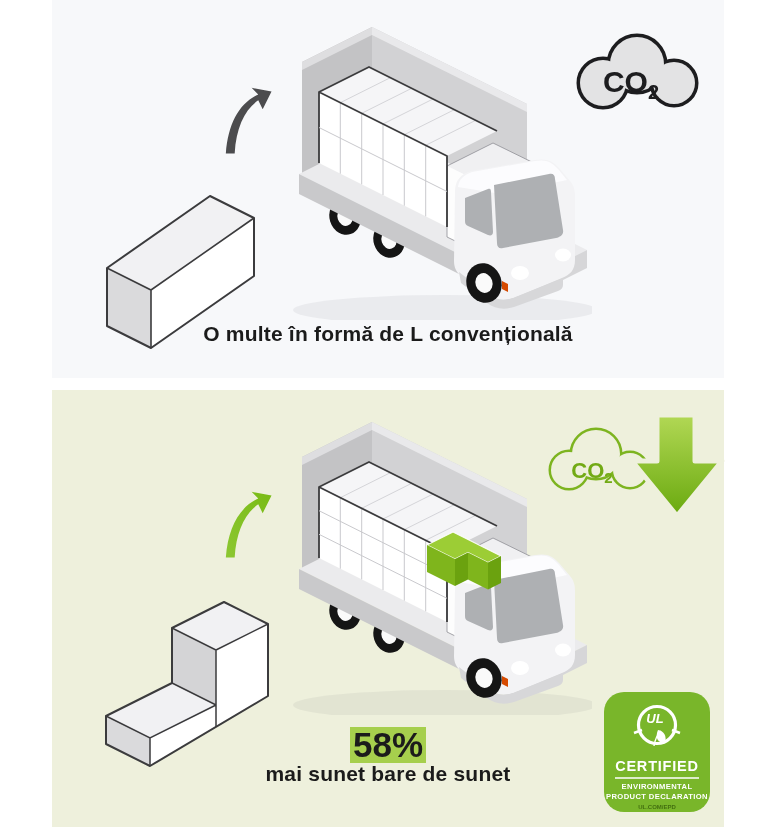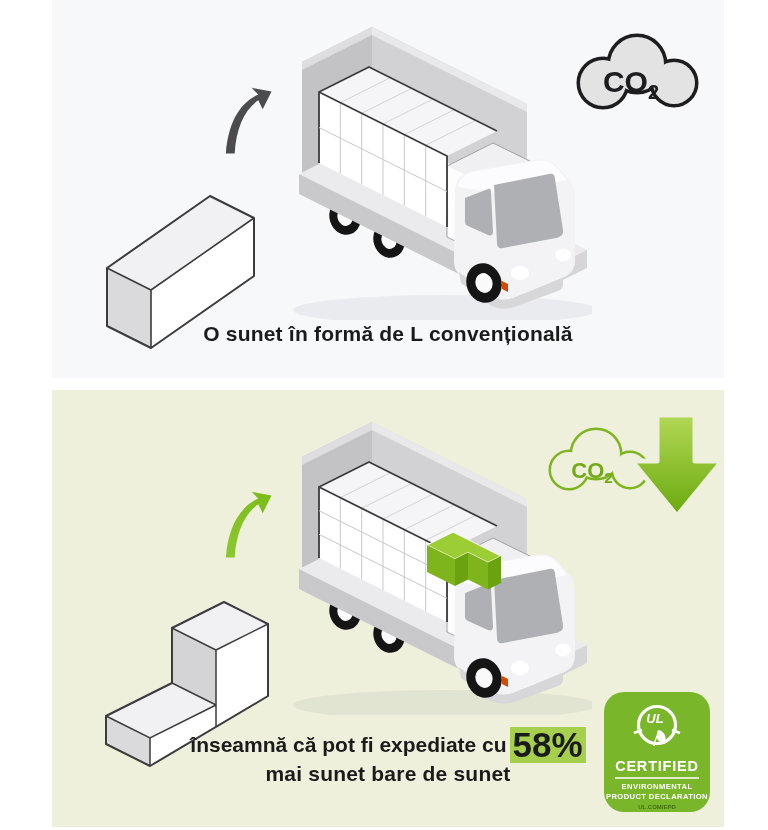--- a/index.html
+++ b/index.html
@@ -112,21 +112,21 @@
   </svg>
 
   <svg class="abs" style="left:50px;top:190px" width="158" height="165" viewBox="0 0 158 165">
     <polygon points="5,78 108,6 152,28 49,100" fill="#f1f1f3"></polygon>
     <polygon points="49,100 152,28 152,86 49,158" fill="#ffffff"></polygon>
     <polygon points="5,78 49,100 49,158 5,136" fill="#dadadc"></polygon>
     <path d="M5,78 L108,6 L152,28 L152,86 L49,158 L5,136 Z" fill="none" stroke="#3b3b3d" stroke-width="2" stroke-linejoin="round"></path>
     <path d="M5,78 L49,100 L152,28 M49,100 L49,158" fill="none" stroke="#3b3b3d" stroke-width="1.6"></path>
   </svg>
 
-  <p class="caption" style="top:322px">O sunet în formă de L convențională</p>
+  <p class="caption" style="top:322px">O multe în formă de L convențională</p>
 </section>
 
 <section class="panel panel-eco">
 
   <svg class="abs" style="left:235px;top:25px" width="305" height="300" viewBox="0 0 305 300">
     <use href="#truckDef"></use>
     <line x1="32" y1="95.7" x2="160" y2="159.7" stroke="#c9c9cd" stroke-width="1"></line>
     <line x1="32" y1="119.3" x2="160" y2="183.3" stroke="#c9c9cd" stroke-width="1"></line>
     <g>
       <polygon points="140,130 168,144 181,137.5 201,147.5 214,141 166,117" fill="#9ccd35" stroke="rgba(255,255,255,0.9)" stroke-width="1.2" stroke-linejoin="round"></polygon>
@@ -175,21 +175,20 @@
     <polygon points="46,143 112,110 112,132 46,171" fill="#ffffff"></polygon>
     <polygon points="2,121 46,143 46,171 2,149" fill="#dadadc"></polygon>
     <polygon points="68,33 68,88 112,110 112,55" fill="#d4d4d6"></polygon>
     <polygon points="68,33 120,7 164,29 112,55" fill="#f1f1f3"></polygon>
     <polygon points="112,55 164,29 164,101 112,132" fill="#ffffff"></polygon>
     <path d="M2,121 L68,88 L68,33 L120,7 L164,29 L164,101 L46,171 L2,149 Z" fill="none" stroke="#3b3b3d" stroke-width="2" stroke-linejoin="round"></path>
     <path d="M68,88 L112,110 L112,55 L68,33 M112,55 L164,29 M112,110 L46,143 L2,121 M46,143 L46,171 M112,110 L112,132" fill="none" stroke="#3b3b3d" stroke-width="1.5"></path>
   </svg>
 
   <div class="cap-row" style="top:335px;height:40px">
-    <span class="cap-prefix">înseamnă că pot fi expediate cu</span>
     <span class="cap-highlight">58%</span>
   </div>
   <p class="caption" style="top:372px">mai sunet bare de sunet</p>
 
   <svg class="abs" style="left:552px;top:302px" width="106" height="120" viewBox="0 0 106 120">
     <rect x="0" y="0" width="106" height="120" rx="20" fill="#79b62a"></rect>
     <g>
       <circle cx="53" cy="33" r="18.5" fill="none" stroke="#ffffff" stroke-width="3.2"></circle>
       <path d="M30,41 L38,38 M68,38 L76,41" stroke="#ffffff" stroke-width="2.5" fill="none"></path>
       <text x="51" y="31" font-size="13" font-weight="bold" font-style="italic" fill="#ffffff" text-anchor="middle">UL</text>

